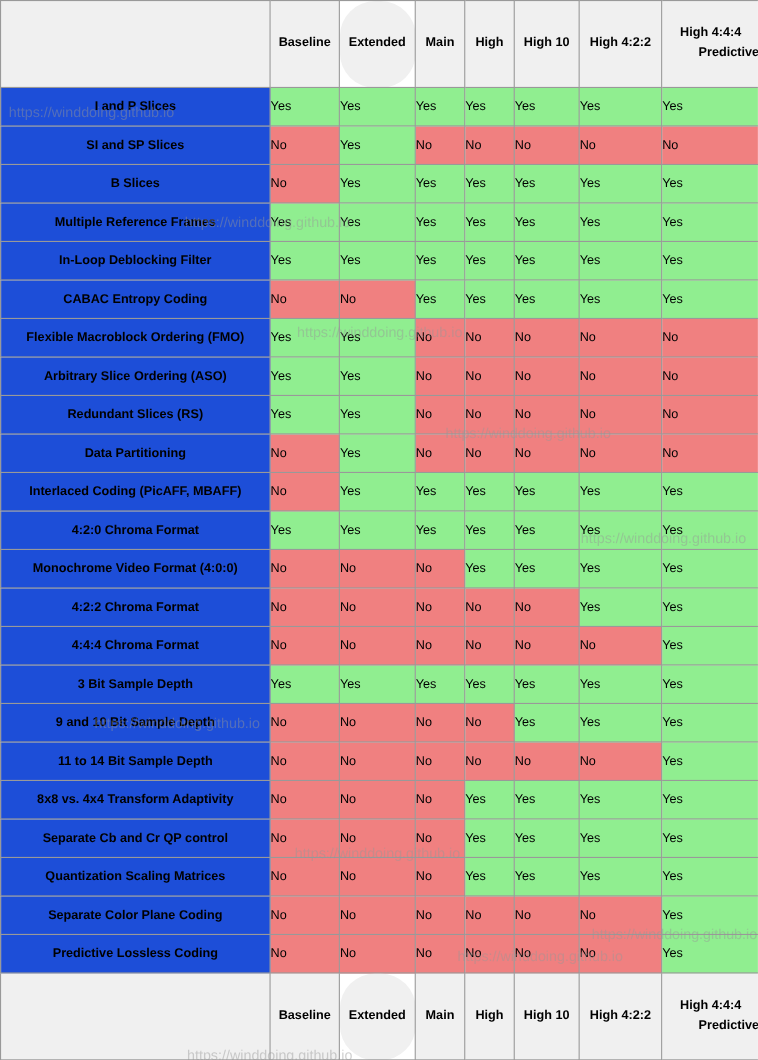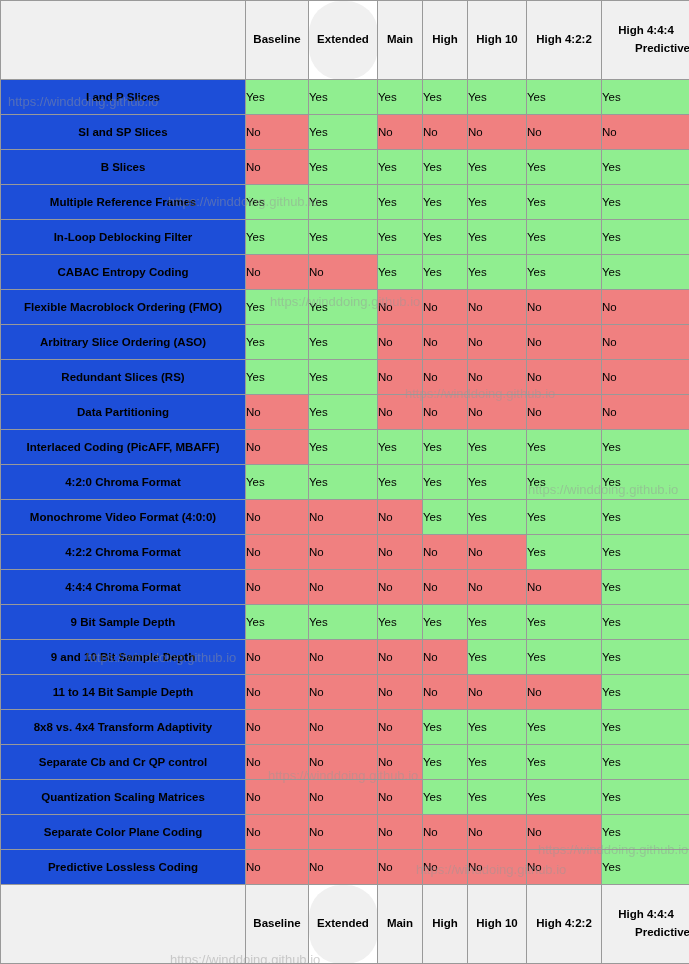--- a/index.html
+++ b/index.html
@@ -258,21 +258,21 @@
         <td class="feature">4:4:4 Chroma Format</td>
         <td class="val no">No</td>
         <td class="val no">No</td>
         <td class="val no">No</td>
         <td class="val no">No</td>
         <td class="val no">No</td>
         <td class="val no">No</td>
         <td class="val yes">Yes</td>
       </tr>
       <tr>
-        <td class="feature">9 Bit Sample Depth</td>
+        <td class="feature">3 Bit Sample Depth</td>
         <td class="val yes">Yes</td>
         <td class="val yes">Yes</td>
         <td class="val yes">Yes</td>
         <td class="val yes">Yes</td>
         <td class="val yes">Yes</td>
         <td class="val yes">Yes</td>
         <td class="val yes">Yes</td>
       </tr>
       <tr>
         <td class="feature">9 and 10 Bit Sample Depth</td>

